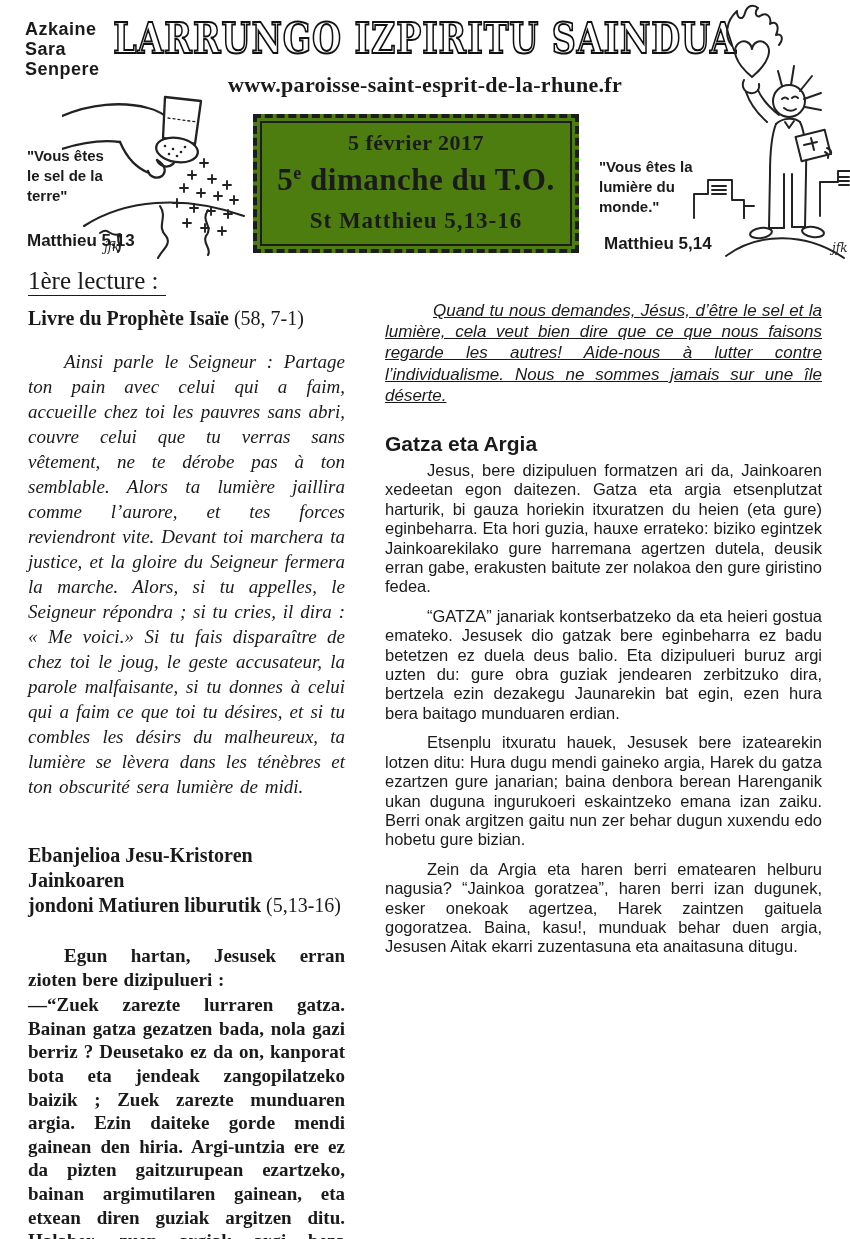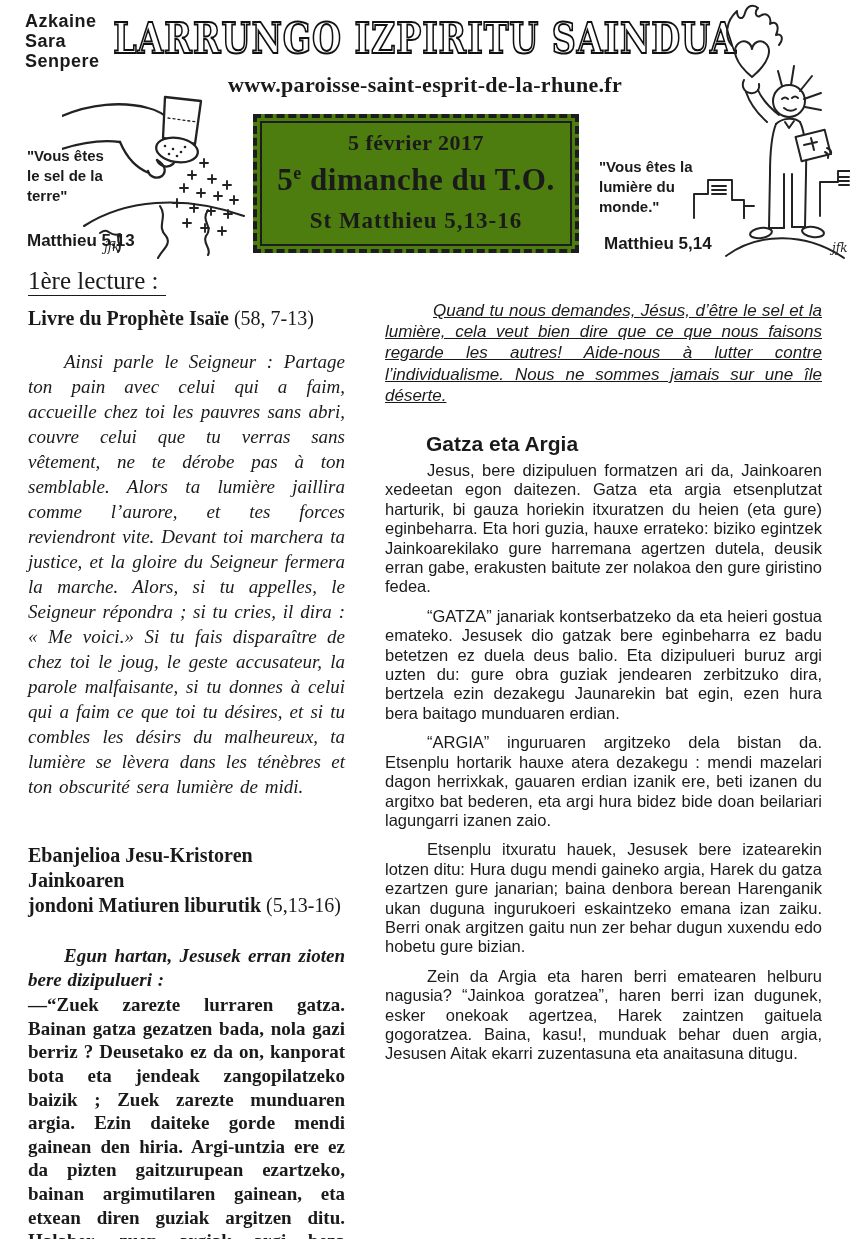--- a/index.html
+++ b/index.html
@@ -3,21 +3,21 @@
 <meta charset="utf-8">
 <style>
   html,body{margin:0;padding:0;background:#fff;}
   .page{
     position:relative;width:850px;height:1239px;background:#fff;color:#1a1a1a;
     overflow:hidden;font-family:"Liberation Serif",serif;
   }
   
   .header{position:absolute;top:0;left:0;width:850px;height:262px;}
   .communes{
-    position:absolute;left:25px;top:11px;
+    position:absolute;left:25px;top:19px;
     font-family:"Liberation Sans",sans-serif;font-weight:bold;
     font-size:18px;line-height:20px;letter-spacing:.5px;
   }
   .big-title{
     position:absolute;top:12px;left:50%;transform:translateX(-50%) scale(.9,1.18);
     transform-origin:center top;white-space:nowrap;
     font-family:"DejaVu Serif",serif;font-weight:bold;font-size:37px;
     color:#fff;-webkit-text-stroke:1.7px #111;
     letter-spacing:1px;
   }
@@ -63,30 +63,29 @@
   .isaie{
     font-style:italic;font-size:19px;line-height:25px;
     text-align:justify;text-indent:36px;word-spacing:2px;
   }
   .gospel-title{font-weight:bold;font-size:20px;line-height:25px;margin-top:44px;}
   .gospel-title .ref-normal{font-weight:normal;}
   .gospel-text{
     font-weight:bold;font-size:19px;line-height:23.6px;text-align:justify;
     margin-top:26px;word-spacing:1px;
   }
-  .gospel-text .intro{text-indent:36px;margin:0 0 2px 0;font-style:italic;}
+  .gospel-text .intro{text-indent:36px;margin:0 0 2px 0;}
   .gospel-text .speech{margin:0;}
   .col-right .intro-italic{
     font-style:italic;font-size:17px;line-height:21.2px;text-align:justify;
     text-indent:48px;margin:38px 0 16px 0;text-decoration:underline;
   }
   .gatza-heading{
     font-family:"Liberation Sans",sans-serif;font-weight:bold;font-size:21px;
     margin-top:26px;
-    margin-left:41px;
   }
   .col-right p.bp{
     font-size:16.5px;line-height:19.4px;text-align:justify;text-indent:42px;
     margin:10px 0 0 0;
   }
   .col-right p.bp.first{margin-top:5px;}
   svg .ink{stroke:#222;fill:none;stroke-linecap:round;stroke-linejoin:round;}
   svg text.sig{font-family:"DejaVu Serif",serif;font-style:italic;font-size:12px;fill:#222;}
 </style>
 </head>
@@ -209,21 +208,21 @@
       <text class="sig" x="144" y="250">jfk</text>
     </svg>
 
   </div>
 
   <div class="main">
 
     <div class="col-left">
       <span class="lecture-label">1ère lecture :</span>
 
-      <div class="reading-title"><span class="b">Livre du Prophète Isaïe</span><span> (58, 7-13)</span></div>
+      <div class="reading-title"><span class="b">Livre du Prophète Isaïe</span><span> (58, 7-1)</span></div>
 
       <p class="isaie">Ainsi parle le Seigneur : Partage ton pain avec celui qui a faim, accueille chez toi les pauvres sans abri, couvre celui que tu verras sans vêtement, ne te dérobe pas à ton semblable. Alors ta lumière jaillira comme l’aurore, et tes forces reviendront vite. Devant toi marchera ta justice, et la gloire du Seigneur fermera la marche. Alors, si tu appelles, le Seigneur répondra ; si tu cries, il dira : « Me voici.» Si tu fais disparaître de chez toi le joug, le geste accusateur, la parole malfaisante, si tu donnes à celui qui a faim ce que toi tu désires, et si tu combles les désirs du malheureux, ta lumière se lèvera dans les ténèbres et ton obscurité sera lumière de midi.</p>
 
       <div class="gospel-title">
         <div>Ebanjelioa Jesu-Kristoren Jainkoaren</div>
         <div><span>jondoni Matiuren liburutik</span><span class="ref-normal"> (5,13-16)</span></div>
       </div>
 
       <div class="gospel-text">
         <p class="intro">Egun hartan, Jesusek erran zioten bere dizipulueri :</p>
@@ -231,20 +230,19 @@
       </div>
     </div>
 
     <div class="col-right">
       <p class="intro-italic">Quand tu nous demandes, Jésus, d’être le sel et la  lumière, cela veut bien dire que ce que nous faisons regarde les autres! Aide-nous à lutter contre l’individualisme. Nous ne sommes jamais sur une île déserte.</p>
 
       <div class="gatza-heading">Gatza eta Argia</div>
 
       <p class="bp first">Jesus, bere dizipuluen formatzen ari da, Jainkoaren xedeetan egon daitezen. Gatza eta argia etsenplutzat harturik, bi gauza horiekin itxuratzen du heien (eta gure) eginbeharra. Eta hori guzia, hauxe errateko: biziko egintzek Jainkoarekilako gure harremana agertzen dutela, deusik erran gabe, erakusten baitute zer nolakoa den gure giristino fedea.</p>
       <p class="bp">“GATZA” janariak kontserbatzeko da eta heieri gostua emateko. Jesusek dio gatzak bere eginbeharra ez badu betetzen ez duela deus balio. Eta dizipulueri buruz argi uzten du: gure obra guziak jendearen zerbitzuko dira, bertzela ezin dezakegu Jaunarekin bat egin, ezen hura bera baitago munduaren erdian.</p>
-      <p class="bp">“ARGIA” inguruaren argitzeko dela bistan da. Etsenplu hortarik hauxe atera dezakegu : mendi mazelari dagon herrixkak, gauaren erdian izanik ere, beti izanen du argitxo bat bederen, eta argi hura bidez bide doan beilariari lagungarri izanen zaio.</p>
       <p class="bp">Etsenplu itxuratu hauek, Jesusek bere izatearekin lotzen ditu: Hura dugu mendi gaineko argia, Harek du gatza ezartzen gure janarian; baina denbora berean Harenganik ukan duguna ingurukoeri eskaintzeko emana izan zaiku. Berri onak argitzen gaitu nun zer behar dugun xuxendu edo hobetu gure bizian.</p>
       <p class="bp">Zein da Argia eta haren berri ematearen helburu nagusia? “Jainkoa goratzea”, haren berri izan dugunek, esker onekoak agertzea, Harek zaintzen gaituela gogoratzea. Baina, kasu!, munduak behar duen argia, Jesusen Aitak ekarri zuzentasuna eta anaitasuna ditugu.</p>
     </div>
 
   </div>
 
 </div>
 
 </body></html>

